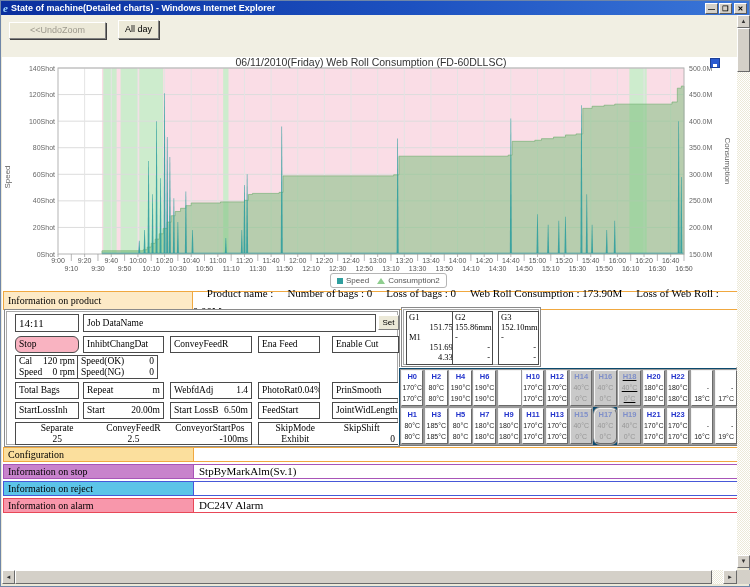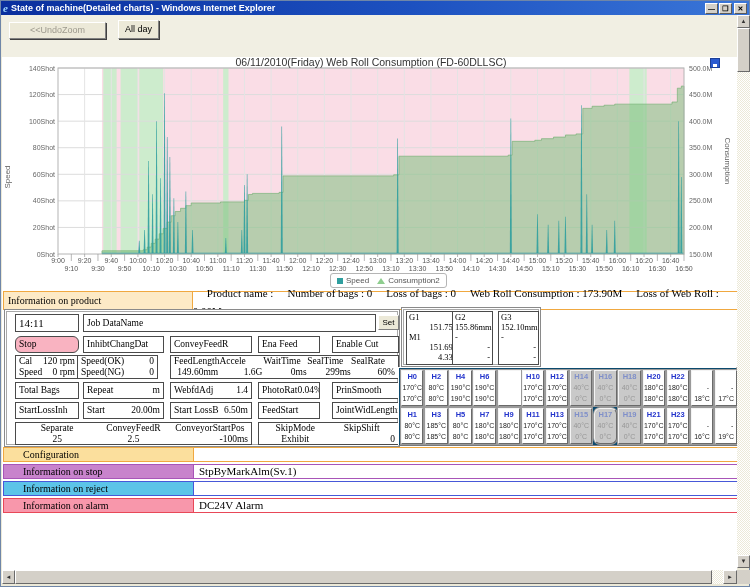--- a/index.html
+++ b/index.html
@@ -48,21 +48,21 @@
   .hcell{position:absolute;width:22.4px;height:36px;background:#fff;border:1px solid;border-color:#f4f4f4 #6a6a6a #6a6a6a #f4f4f4;box-shadow:0 0 0 1px #9a9a9a;box-sizing:border-box;text-align:center;overflow:hidden;}
   .hcell .hid{font-size:7.5px;font-weight:bold;color:#2233cc;line-height:11px;}
   .hcell .hv{font-size:7px;color:#222;line-height:11px;}
   .hcell.dis{background:#c9c9c9;}
   .hcell.dis .hid{color:#7f8fc9;}
   .hcell.dis .hv{color:#969696;}
   .hcell.ctype .hid{color:#222;margin-left:20px;}
   .hcell.ctype .hv.dash{text-align:right;padding-right:3px;}
   
   .brow{position:absolute;left:2px;width:745px;height:15px;box-sizing:border-box;border:1px solid;display:flex;background:#fff;font-family:"Liberation Serif",serif;}
-  .brow .blabel{width:190px;align-self:stretch;font-size:10px;line-height:13px;padding-left:19px;box-sizing:border-box;}
+  .brow .blabel{width:190px;align-self:stretch;font-size:10px;line-height:13px;padding-left:4px;box-sizing:border-box;}
   .brow .bcontent{flex:1;font-size:11px;line-height:13px;padding-left:5px;}
   .brow.orange{border-color:#f0a840;} .brow.orange .blabel{background:#fbdf9d;border-right:1px solid #f0a840;}
   .brow.purple{border-color:#a855b8;} .brow.purple .blabel{background:#c883cc;border-right:1px solid #a855b8;}
   .brow.blue{border-color:#4858d8;}   .brow.blue .blabel{background:#5cc4e8;border-right:1px solid #4858d8;}
   .brow.red{border-color:#e84858;}    .brow.red .blabel{background:#f897ab;border-right:1px solid #e84858;}
   
   .sbtn{position:absolute;background:#d4d0c8;border:1px solid;border-color:#fff #6a6a6a #6a6a6a #fff;box-sizing:border-box;font-size:6px;line-height:11px;text-align:center;color:#333;}
   #vscroll{position:absolute;left:736px;top:14px;width:13px;height:553px;background:repeating-conic-gradient(#fff 0 25%,#ece9d8 0 50%) 0 0/2px 2px;}
   #vthumb{position:absolute;left:736px;top:27px;width:13px;height:44px;background:#d4d0c8;border:1px solid;border-color:#fff #6a6a6a #6a6a6a #fff;box-sizing:border-box;}
   #hscroll{position:absolute;left:1px;top:569px;width:735px;height:14px;background:repeating-conic-gradient(#fff 0 25%,#ece9d8 0 50%) 0 0/2px 2px;}
@@ -315,36 +315,20 @@
       <div class="pbox" style="left: 72px; top: 45px; width: 81px; height: 24px;">
         <div class="lv2">
           <span>Speed(OK)</span>
           <span>0</span>
         </div>
         <div class="lv2">
           <span>Speed(NG)</span>
           <span>0</span>
         </div>
       </div>
-      <div class="pbox" style="left: 165px; top: 45px; width: 229px; height: 24px;">
-        <div class="colhdr">
-          <div>FeedLength</div>
-          <div>Accele</div>
-          <div>WaitTime</div>
-          <div>SealTime</div>
-          <div>SealRate</div>
-        </div>
-        <div class="colhdr">
-          <div style="text-align: right;">149.60mm</div>
-          <div style="text-align: right;">1.6G</div>
-          <div style="text-align: right;">0ms</div>
-          <div style="text-align: right;">299ms</div>
-          <div style="text-align: right;">60%</div>
-        </div>
-      </div>
       <div class="pbox" style="left: 10px; top: 72px; width: 64px; height: 17px;">
         <div class="lv">
           <span>Total Bags</span>
           <span></span>
         </div>
       </div>
       <div class="pbox" style="left: 78px; top: 72px; width: 81px; height: 17px;">
         <div class="lv">
           <span>Repeat</span>
           <span>m</span>
@@ -483,21 +467,21 @@
       <div class="hcell dis" style="left: 171.05px; top: 2px;">
         <div class="hid">H14</div>
         <div class="hv">40°C</div>
         <div class="hv">0°C</div>
       </div>
       <div class="hcell dis" style="left: 195.2px; top: 2px;">
         <div class="hid">H16</div>
         <div class="hv">40°C</div>
         <div class="hv">0°C</div>
       </div>
-      <div class="hcell dis" style="left: 219.35px; top: 2px;">
+      <div class="hcell dis" style="left: 219.35px; top: 2px; text-decoration: underline;">
         <div class="hid">H18</div>
         <div class="hv">40°C</div>
         <div class="hv">0°C</div>
       </div>
       <div class="hcell" style="left: 243.5px; top: 2px;">
         <div class="hid">H20</div>
         <div class="hv">180°C</div>
         <div class="hv">180°C</div>
       </div>
       <div class="hcell" style="left: 267.65px; top: 2px;">

